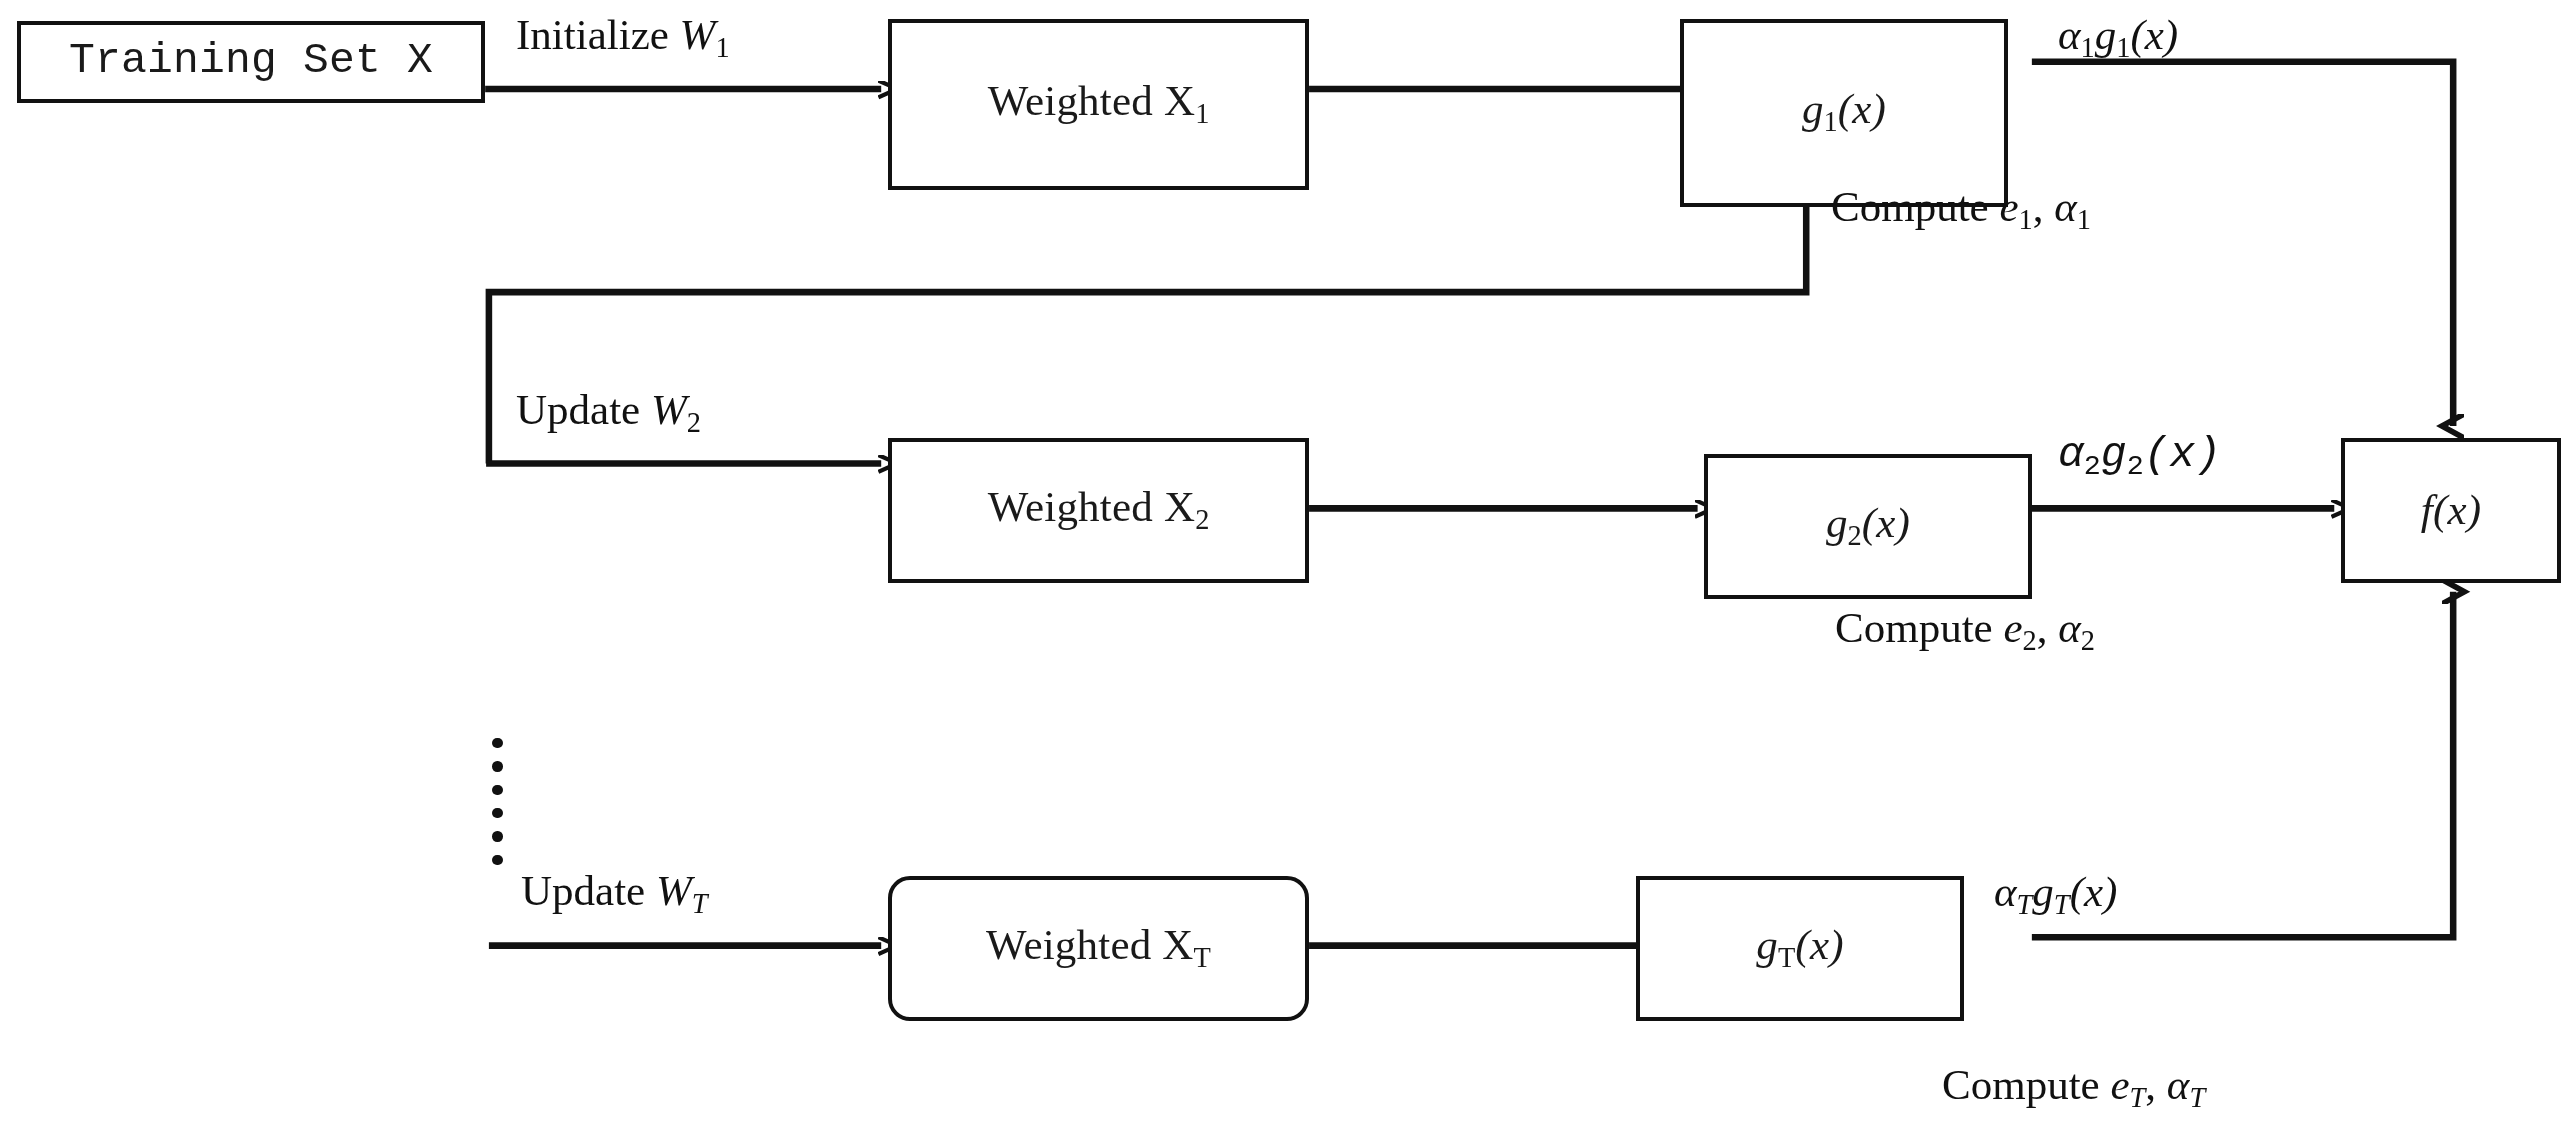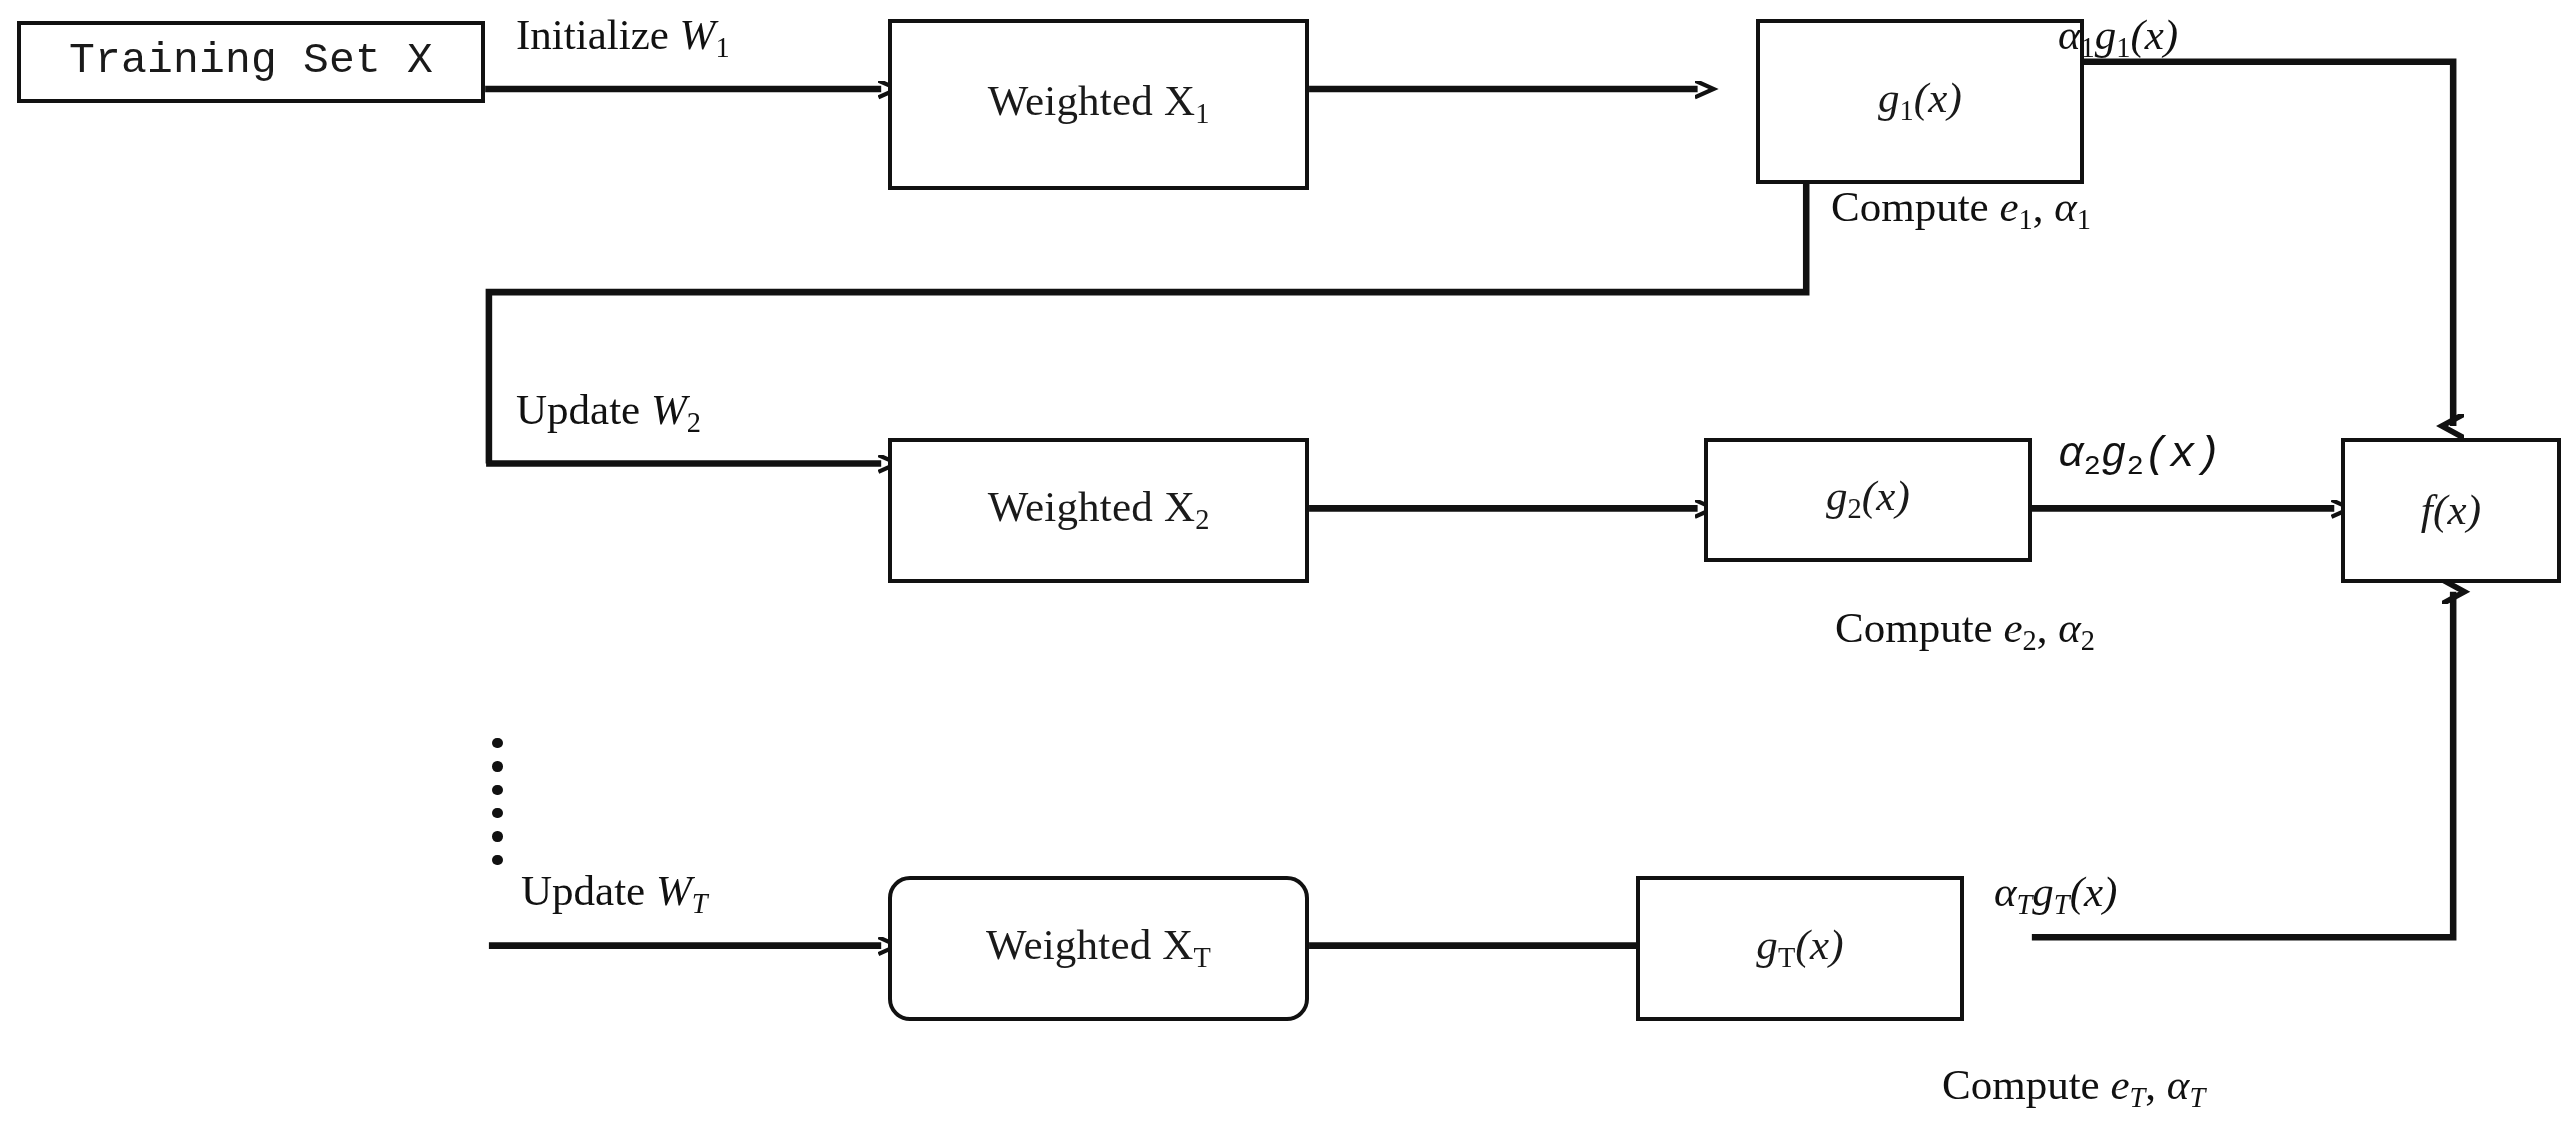--- a/index.html
+++ b/index.html
@@ -116,33 +116,33 @@
   <div class="node" style="left:17px; top:20.6px; width:468px; height:82px;font-family:Liberation Mono, monospace;">
     <span class="lbl">Training Set X</span>
   </div>
 
   <div class="node" style="left:888px; top:19px; width:421px; height:171px;">
     <span class="lbl">
       <span>Weighted X</span><span class="mi sub">1</span>
     </span>
   </div>
 
-  <div class="node" style="left:1756px; top:19px; width:328px; height:165px;">
+  <div class="node" style="left:1680px; top:19px; width:328px; height:188px;">
     <span class="lbl mi">
       <span>g</span><span class="sub">1</span><span>(x)</span>
     </span>
   </div>
 
   <div class="node" style="left:888px; top:438px; width:421px; height:145px;">
     <span class="lbl">
       <span>Weighted X</span><span class="mi sub">2</span>
     </span>
   </div>
 
-  <div class="node" style="left:1704px; top:438px; width:328px; height:124px;">
+  <div class="node" style="left:1704px; top:454px; width:328px; height:145px;">
     <span class="lbl mi">
       <span>g</span><span class="sub">2</span><span>(x)</span>
     </span>
   </div>
 
   <div class="node" style="left:2341px; top:438px; width:220px; height:145px;">
     <span class="lbl mi">
       <span>f</span><span>(x)</span>
     </span>
   </div>

